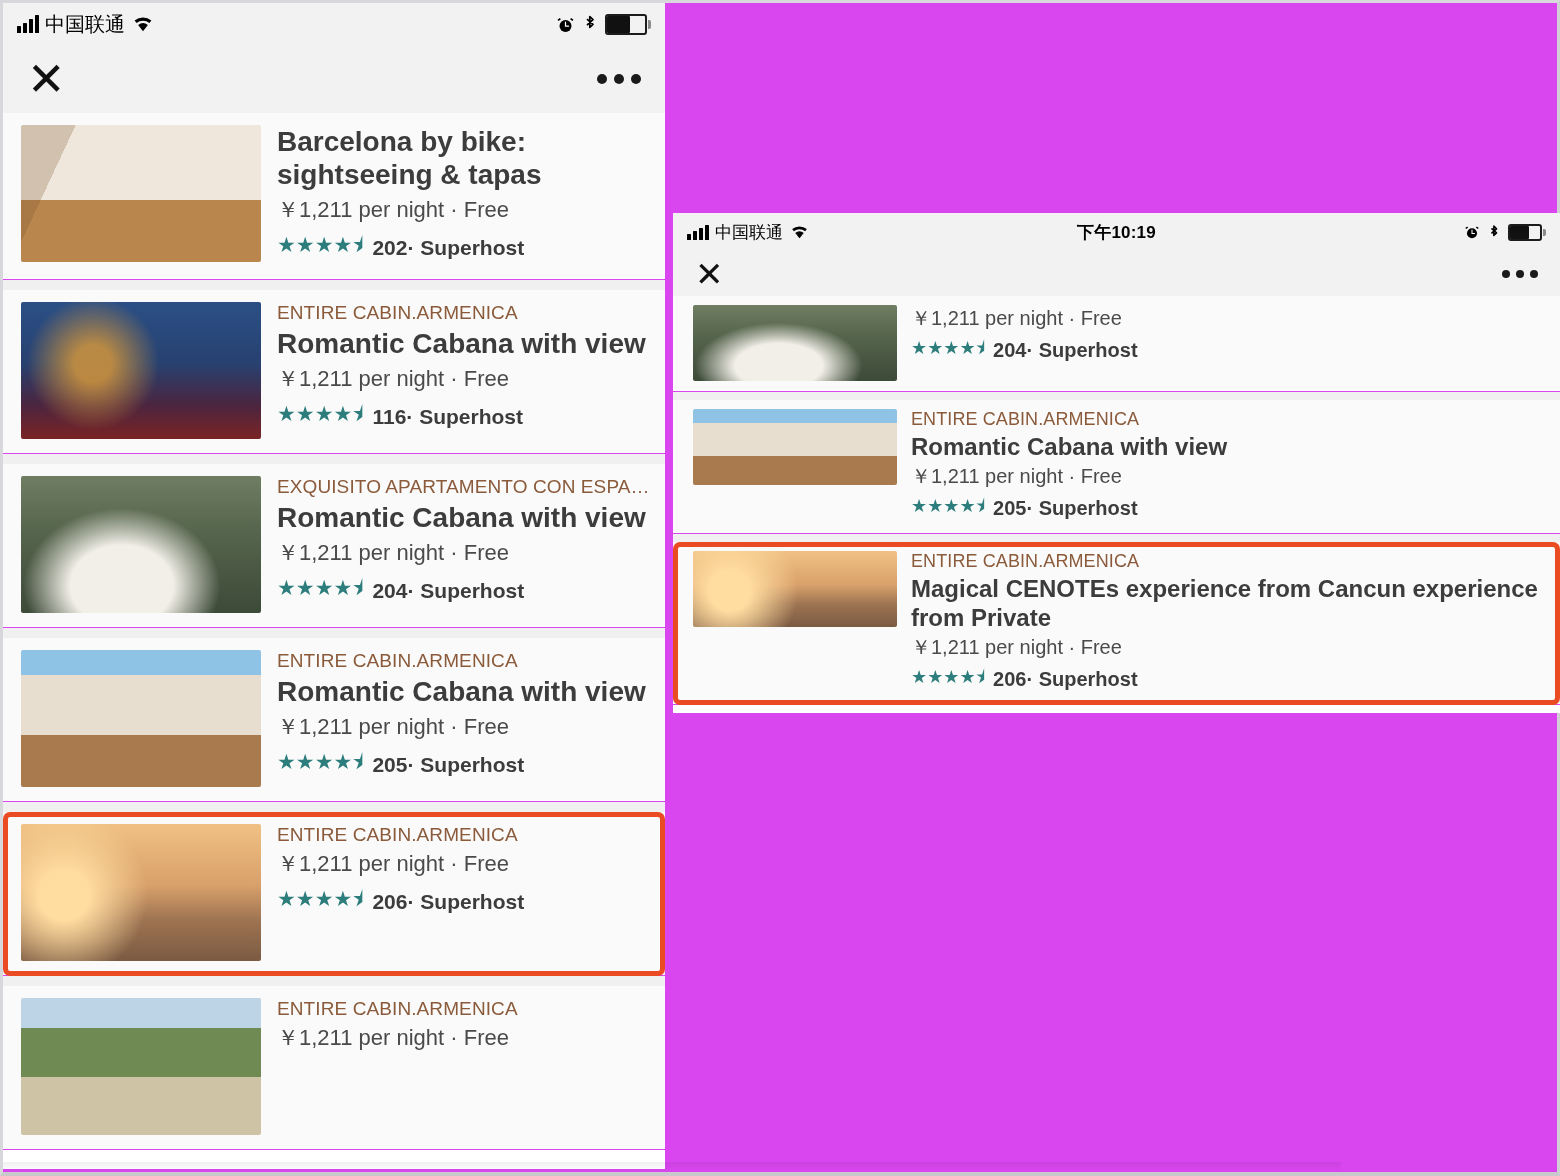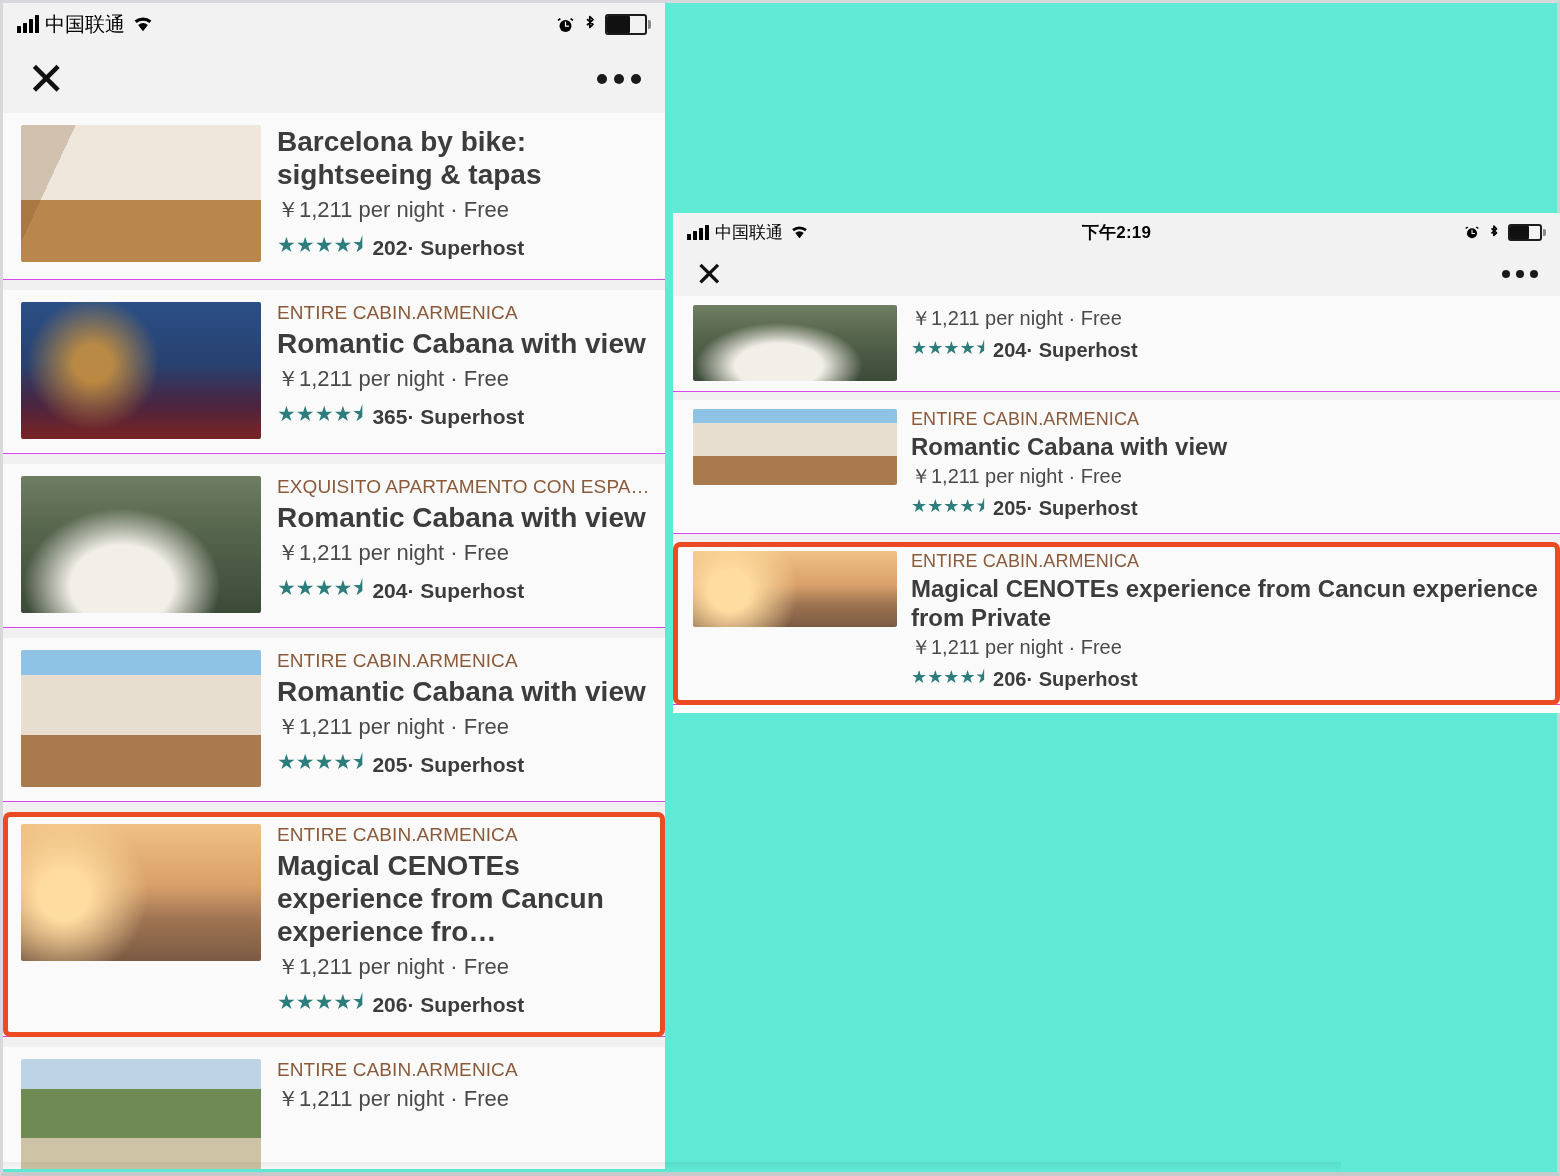--- a/index.html
+++ b/index.html
@@ -5,21 +5,21 @@
   * { box-sizing: border-box; margin: 0; padding: 0; }
   html, body {
     width: 1560px; height: 1176px;
     background: #ffffff;
     font-family: "Liberation Sans", sans-serif;
     overflow: hidden;
   }
   .canvas {
     position: relative;
     width: 1560px; height: 1176px;
-    background: #5eead4;
+    background: #d946ef;
     border-left: 3px solid #d8d8dc;
     border-top: 3px solid #d8d8dc;
     border-right: 3px solid #cfcfd4;
     border-bottom: 4px solid #c8c8cd;
   }
 
   
   .phone {
     position: absolute;
     background: #ffffff;
@@ -258,21 +258,21 @@
         <div class="card-sep"></div>
         <div class="card-wrap">
           <div class="card">
             <div class="thumb img-hp"></div>
             <div class="info">
               <div class="cat">ENTIRE CABIN.ARMENICA</div>
               <div class="title">Romantic Cabana with view</div>
               <div class="price">￥1,211 per night · Free</div>
               <div class="rating">
                 <span class="stars">★★★★⯨</span>
-                <span class="reviews">365· Superhost</span>
+                <span class="reviews">116· Superhost</span>
               </div>
             </div>
           </div>
         </div>
         <div class="card-sep"></div>
         <div class="card-wrap">
           <div class="card">
             <div class="thumb img-dog"></div>
             <div class="info">
               <div class="cat">EXQUISITO APARTAMENTO CON ESPACI…</div>
@@ -299,21 +299,20 @@
               </div>
             </div>
           </div>
         </div>
         <div class="card-sep"></div>
         <div class="card-wrap">
           <div class="card">
             <div class="thumb img-cenote"></div>
             <div class="info">
               <div class="cat">ENTIRE CABIN.ARMENICA</div>
-              <div class="title">Magical CENOTEs experience from Cancun experience fro…</div>
               <div class="price">￥1,211 per night · Free</div>
               <div class="rating">
                 <span class="stars">★★★★⯨</span>
                 <span class="reviews">206· Superhost</span>
               </div>
             </div>
           </div>
           <div class="highlight" style="inset: 0px;"></div>
         </div>
         <div class="card-sep"></div>
@@ -342,21 +341,21 @@
         <span class="sb-carrier">中国联通</span>
         <span>
           <svg class="icon-svg" width="21" height="16" viewBox="0 0 24 18">
             <path d="M12 16.2l3.1-3.9a4.9 4.9 0 0 0-6.2 0z" fill="#000"></path>
             <path d="M3.6 5.6A13.2 13.2 0 0 1 20.4 5.6l-2 2.5a10 10 0 0 0-12.8 0z" fill="#000"></path>
             <path d="M7.1 10A8 8 0 0 1 16.9 10l-2 2.5a4.9 4.9 0 0 0-5.8 0z" fill="#000"></path>
           </svg>
         </span>
       </div>
       <div class="sb-mid">
-        <span class="sb-time">下午2:19</span>
+        <span class="sb-time">下午10:19</span>
       </div>
       <div class="sb-right">
         <span>
           <svg class="icon-svg" width="16" height="16" viewBox="0 0 20 20">
             <path d="M4 3.2 1.6 5.1 2.7 6.4 5.2 4.5z" fill="#000"></path>
             <path d="M16 3.2l2.4 1.9-1.1 1.3-2.5-1.9z" fill="#000"></path>
             <circle cx="10" cy="11.5" r="6.3" fill="#000"></circle>
             <path d="M10 7.6v4.2h3.2" stroke="#fff" stroke-width="1.3" fill="none" stroke-linecap="round"></path>
           </svg>
         </span>

